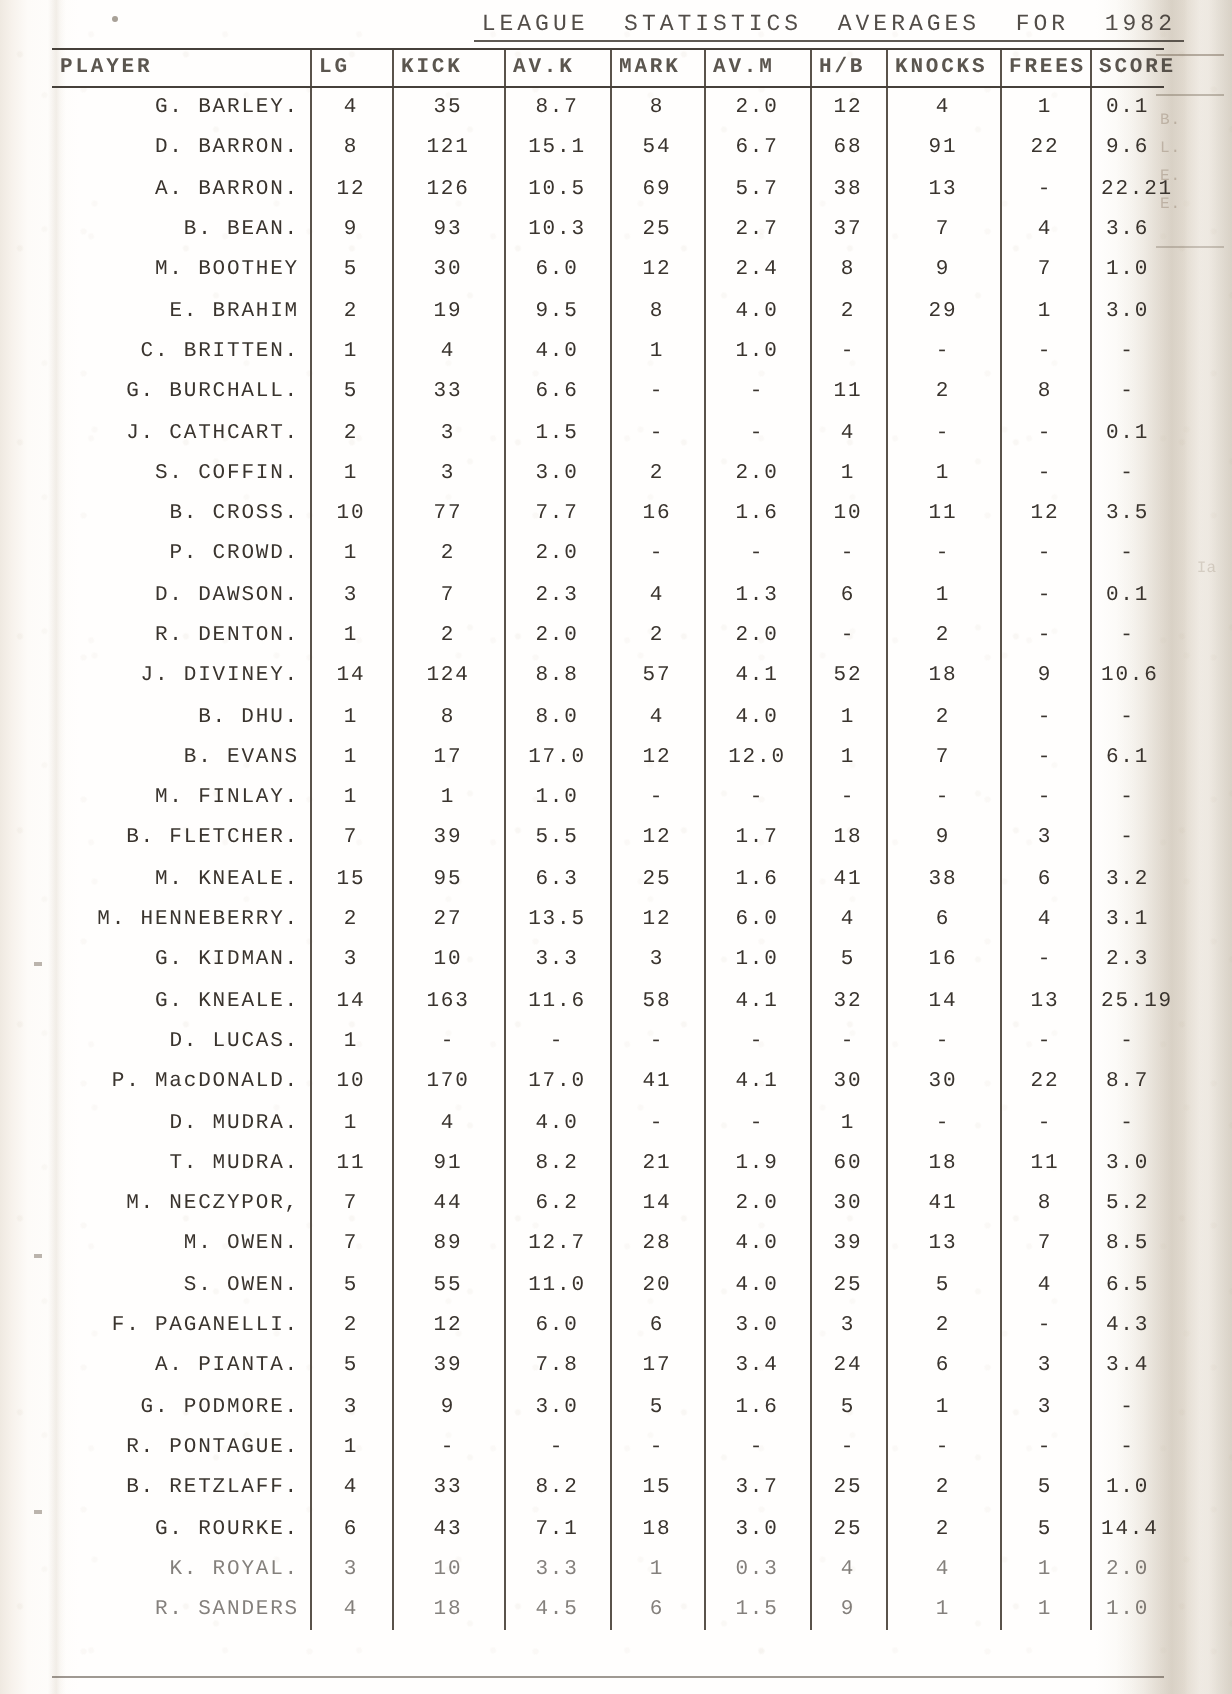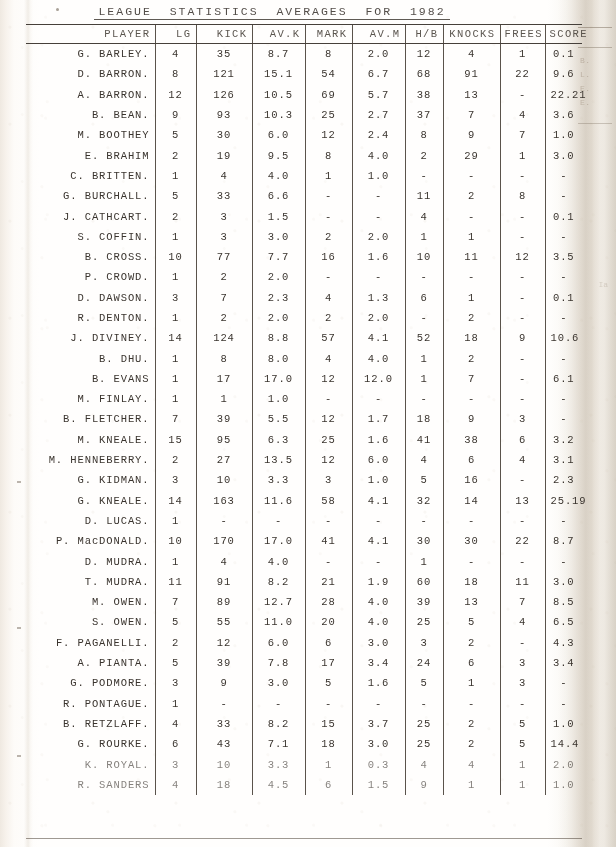--- a/index.html
+++ b/index.html
@@ -110,21 +110,22 @@
     width: 4px; height: 2px;
     background: rgba(95,82,66,.42);
     pointer-events: none;
   }
 
   
   #title-block {
     position: absolute;
     left: 0; top: 2px;
     width: 544px;
-    text-align: center;
+    text-align: right;
+    padding-left: 48px;
   }
   #doc-title {
     display: inline-block;
     font-family: "Liberation Mono", "DejaVu Sans Mono", monospace;
     font-size: 11.5px;
     letter-spacing: 2.0px;
     color: #3b3530;
     white-space: pre;
     padding: 0 4px 1px 4px;
     border-bottom: 1.5px solid #4a443d;
@@ -140,24 +141,24 @@
   }
   table.stats {
     width: 556px;
     border-collapse: collapse;
     table-layout: fixed;
     color: #3a342e;
     font-family: "Liberation Mono", "DejaVu Sans Mono", monospace;
     font-size: 10.5px;
   }
   table.stats thead th {
-    font-weight: normal;
+    font-weight: bold;
     letter-spacing: 1.4px;
     padding: 3px 4px 3px 4px;
-    text-align: right;
+    text-align: left;
     color: #4a443d;
     border-top: 1.4px solid #46403a;
     border-bottom: 1.4px solid #46403a;
     border-left: 1px solid #5a534b;
     white-space: nowrap;
     opacity: .9;
     margin-top: 23px;
   }
   table.stats thead th:first-child { border-left: none; }
 
@@ -578,20 +579,32 @@
             <td class="num">91</td>
             <td class="num">8.2</td>
             <td class="num">21</td>
             <td class="num">1.9</td>
             <td class="num">60</td>
             <td class="num">18</td>
             <td class="num">11</td>
             <td class="num">3.0</td>
           </tr>
           <tr>
+            <td class="player">M. NECZYPOR,</td>
+            <td class="num">7</td>
+            <td class="num">44</td>
+            <td class="num">6.2</td>
+            <td class="num">14</td>
+            <td class="num">2.0</td>
+            <td class="num">30</td>
+            <td class="num">41</td>
+            <td class="num">8</td>
+            <td class="num">5.2</td>
+          </tr>
+          <tr>
             <td class="player">M. OWEN.</td>
             <td class="num">7</td>
             <td class="num">89</td>
             <td class="num">12.7</td>
             <td class="num">28</td>
             <td class="num">4.0</td>
             <td class="num">39</td>
             <td class="num">13</td>
             <td class="num">7</td>
             <td class="num">8.5</td>

